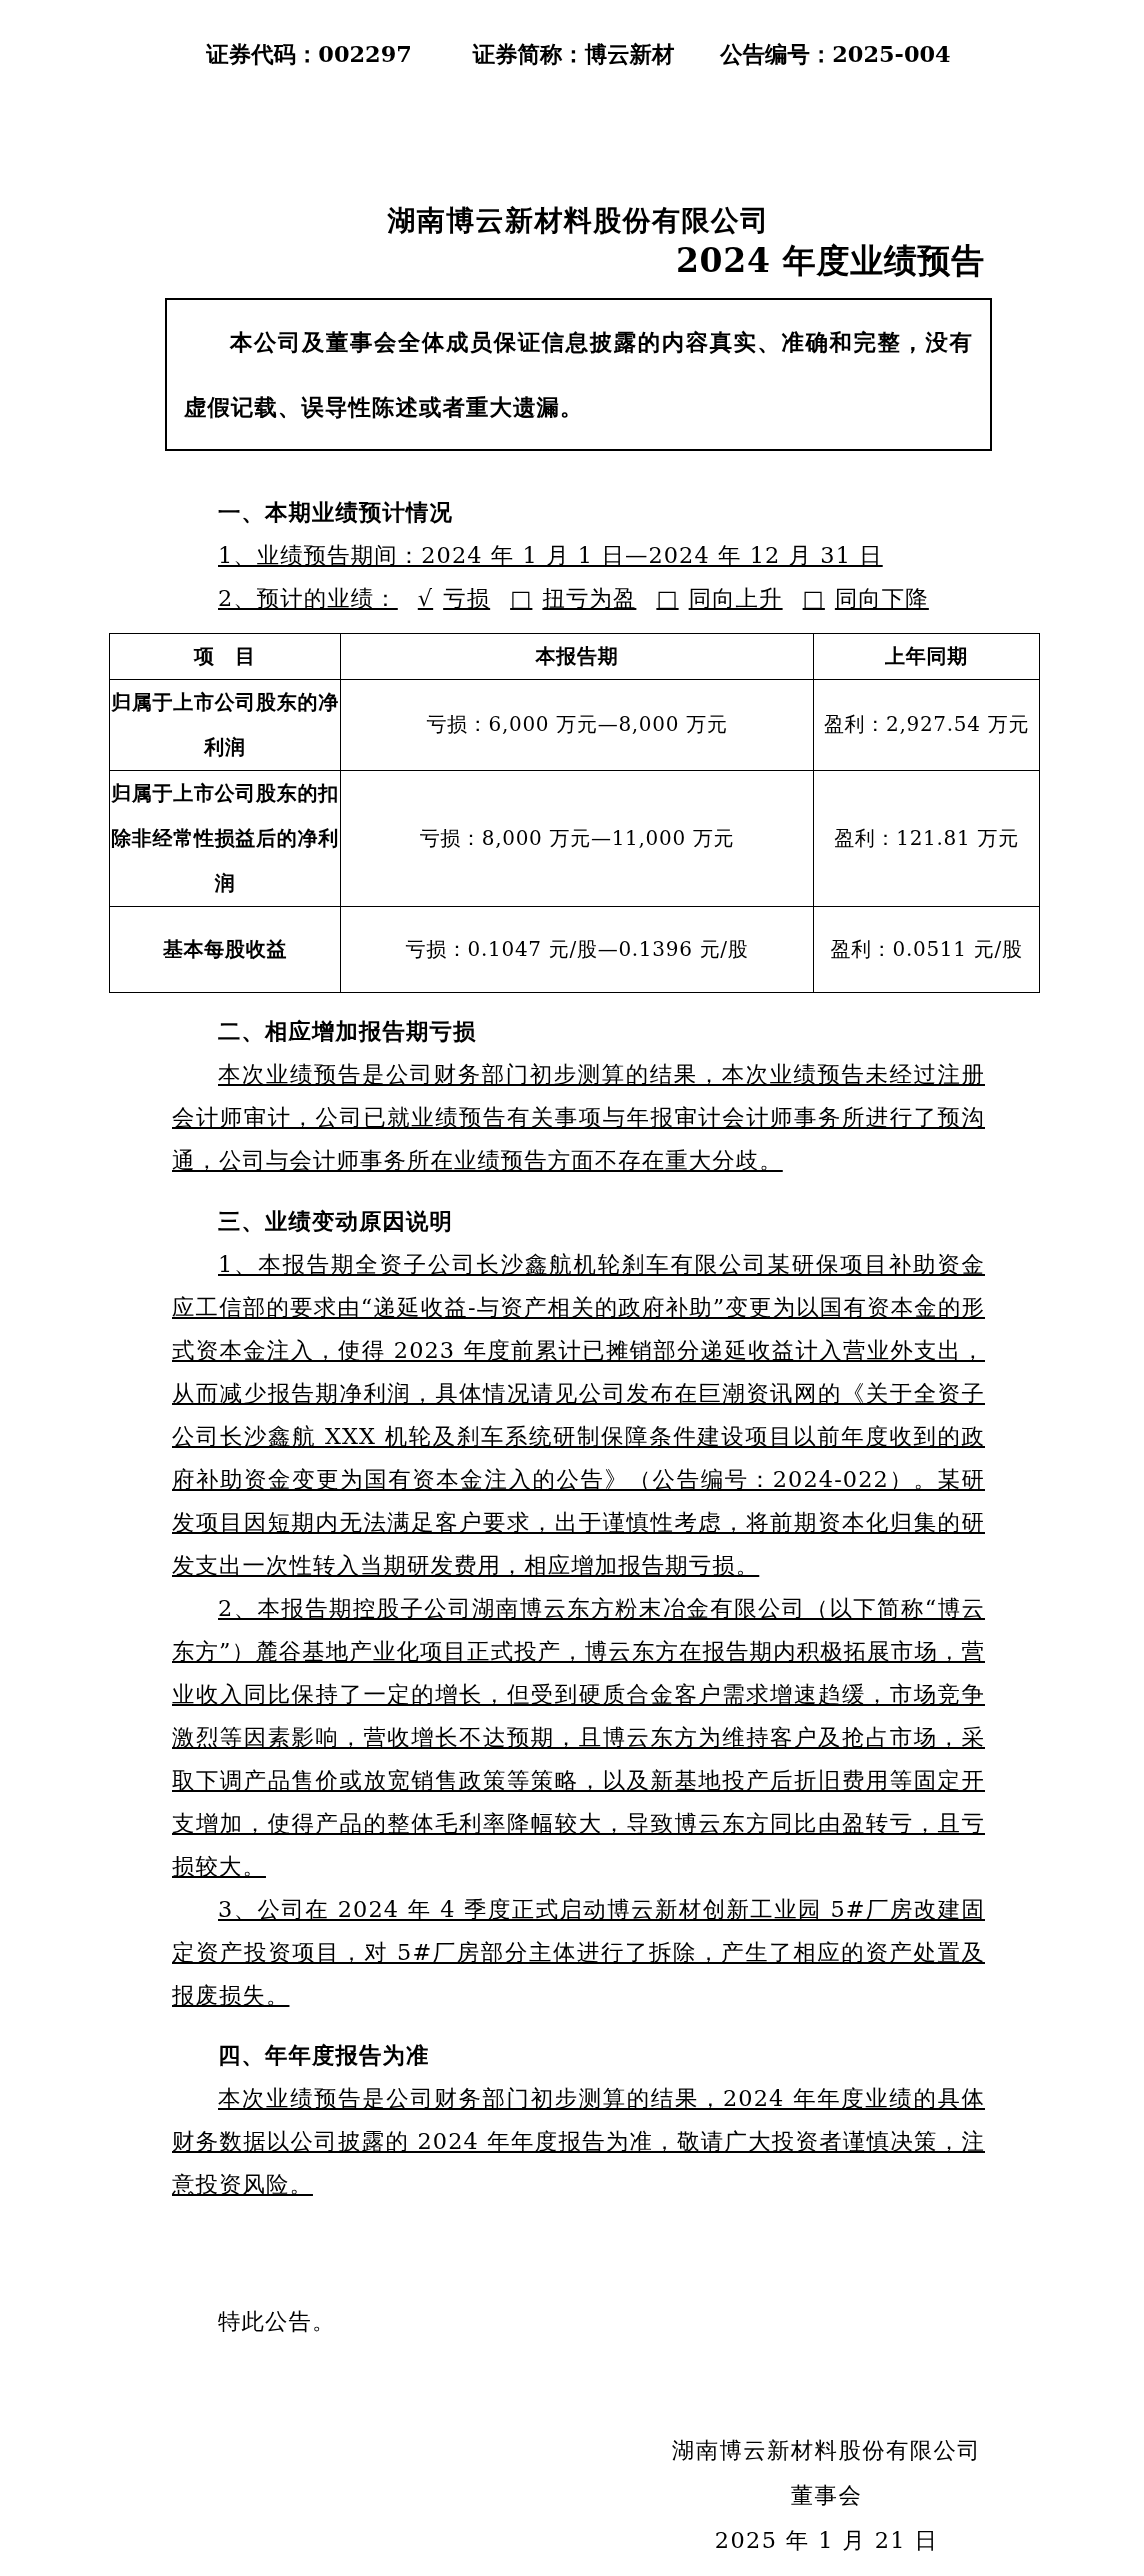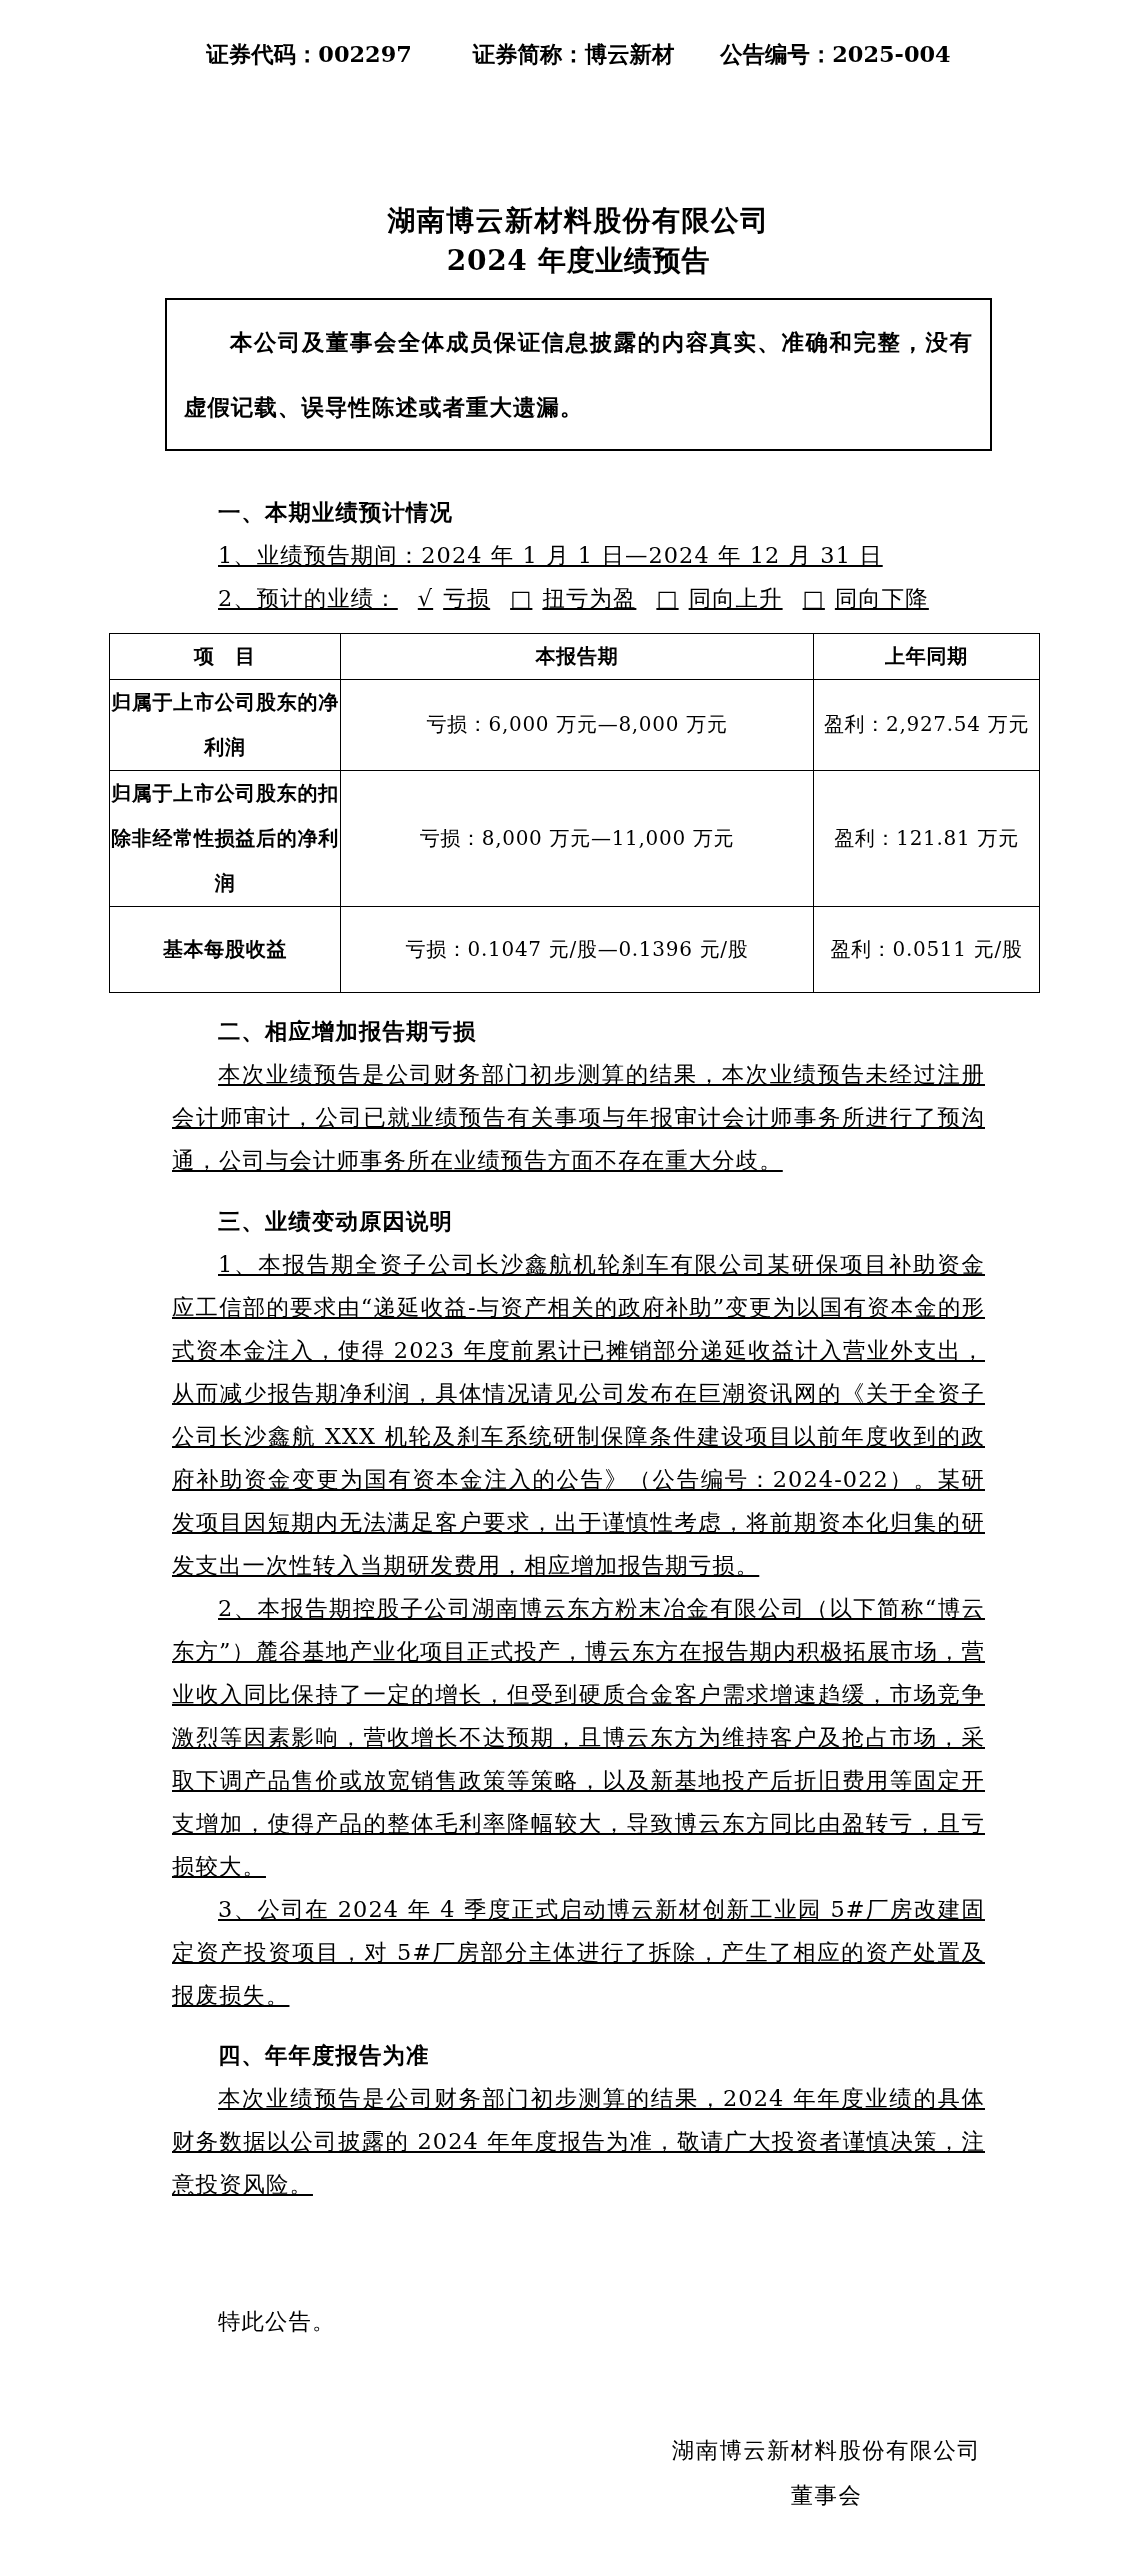--- a/index.html
+++ b/index.html
@@ -29,23 +29,23 @@
 
   .doc-title {
     text-align:center;
     font-weight:bold;
     font-size:28px;
     line-height:36px;
     letter-spacing:1.4px;
     margin-top:127px;
   }
   .doc-subtitle {
-    text-align:center;
+    text-align:right;
     font-weight:bold;
-    font-size:28px;
+    font-size:33px;
     line-height:36px;
     letter-spacing:0.7px;
     margin-top:4.3px;
   }
 
   .notice-box {
     border:2.2px solid #000000;
     margin:19px -7.2px 0 -7.2px;
     padding:10px 17.3px 8.7px 17.3px;
     font-weight:bold;
@@ -168,17 +168,18 @@
     <p class="para">3、公司在 2024 年 4 季度正式启动博云新材创新工业园 5#厂房改建固定资产投资项目，对 5#厂房部分主体进行了拆除，产生了相应的资产处置及报废损失。</p>
 
     <p class="sec-heading">四、年年度报告为准</p>
     <p class="para">本次业绩预告是公司财务部门初步测算的结果，2024 年年度业绩的具体财务数据以公司披露的 2024 年年度报告为准，敬请广大投资者谨慎决策，注意投资风险。</p>
 
     <p class="closing">特此公告。</p>
 
     <div class="signature">
       <div>湖南博云新材料股份有限公司</div>
       <div>董事会</div>
+      <div>2025 年 1 月 21 日</div>
     </div>
 
   </div>
 </div>
 
 
 </body></html>

